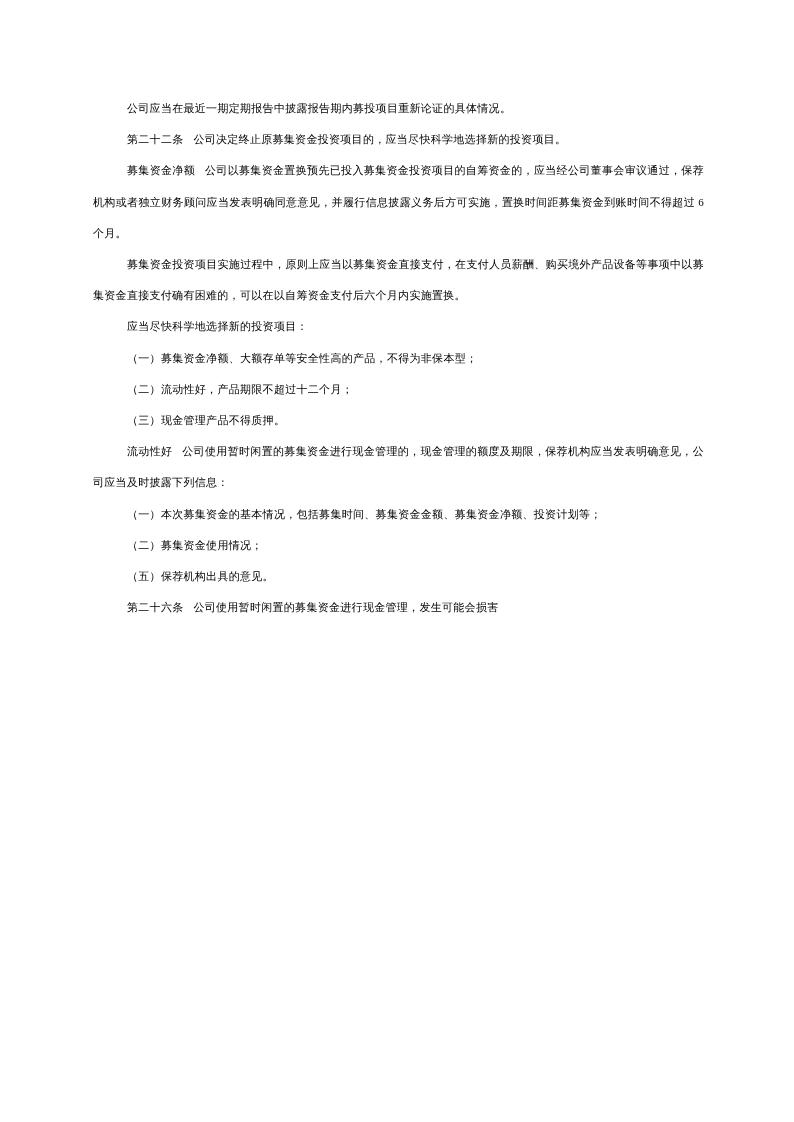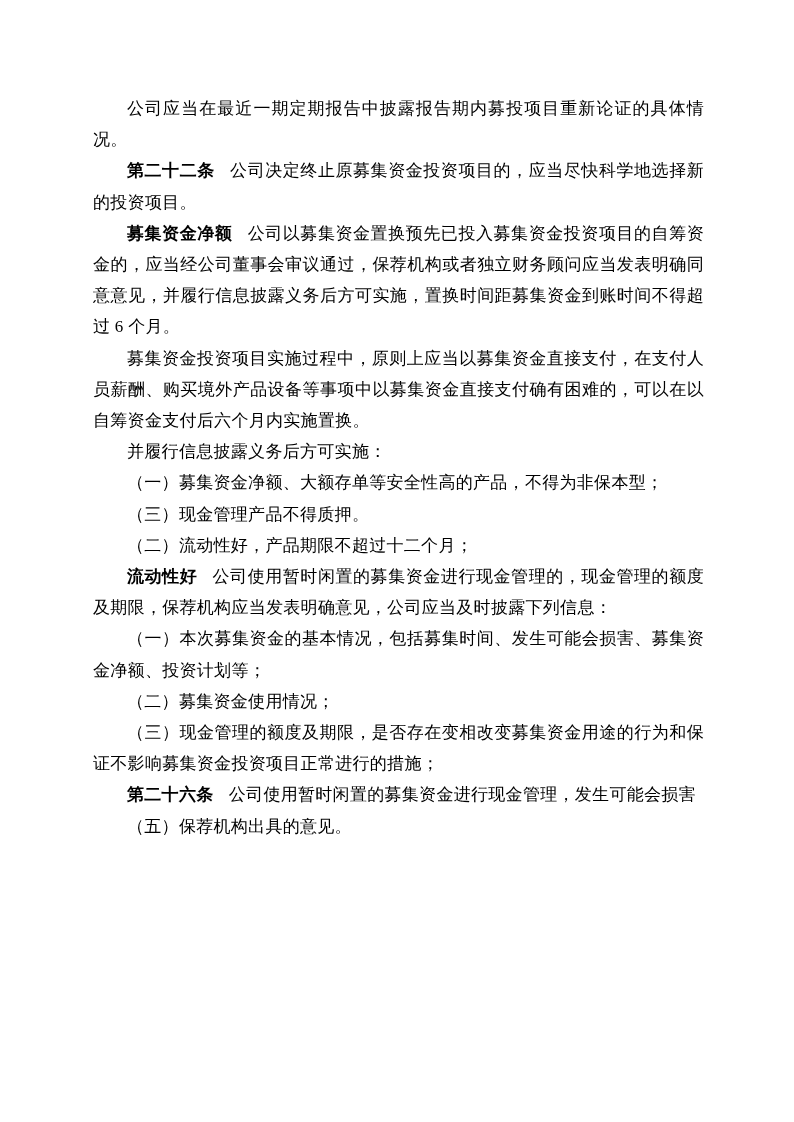--- a/index.html
+++ b/index.html
@@ -18,49 +18,48 @@
     position: absolute;
     inset: 0;
     background: #ffffff;
   }
   .doc {
     position: absolute;
     left: 93px;
     top: 93px;
     width: 611px;
     color: #000000;
-    font-size: 17px;
+    font-size: 11px;
     line-height: 31.2px;
     text-align: justify;
     text-justify: inter-ideograph;
     letter-spacing: 0.3px;
   }
   .para {
     margin: 0;
     padding: 0;
     text-indent: 34px;
   }
   .lead {
-    font-weight: 700;
+    font-weight: 400;
     margin-right: 0.9em;
   }
 </style>
 </head>
 <body>
 
 <div class="page">
   <div class="doc">
       <p class="para"><span>公司应当在最近一期定期报告中披露报告期内募投项目重新论证的具体情况。</span></p>
       <p class="para"><b class="lead">第二十二条</b><span>公司决定终止原募集资金投资项目的，应当尽快科学地选择新的投资项目。</span></p>
       <p class="para"><b class="lead">募集资金净额</b><span>公司以募集资金置换预先已投入募集资金投资项目的自筹资金的，应当经公司董事会审议通过，保荐机构或者独立财务顾问应当发表明确同意意见，并履行信息披露义务后方可实施，置换时间距募集资金到账时间不得超过 6 个月。</span></p>
       <p class="para"><span>募集资金投资项目实施过程中，原则上应当以募集资金直接支付，在支付人员薪酬、购买境外产品设备等事项中以募集资金直接支付确有困难的，可以在以自筹资金支付后六个月内实施置换。</span></p>
-      <p class="para"><span>并履行信息披露义务后方可实施：</span></p>
+      <p class="para"><span>应当尽快科学地选择新的投资项目：</span></p>
       <p class="para"><span>（一）募集资金净额、大额存单等安全性高的产品，不得为非保本型；</span></p>
+      <p class="para"><span>（二）流动性好，产品期限不超过十二个月；</span></p>
       <p class="para"><span>（三）现金管理产品不得质押。</span></p>
-      <p class="para"><span>（二）流动性好，产品期限不超过十二个月；</span></p>
       <p class="para"><b class="lead">流动性好</b><span>公司使用暂时闲置的募集资金进行现金管理的，现金管理的额度及期限，保荐机构应当发表明确意见，公司应当及时披露下列信息：</span></p>
-      <p class="para"><span>（一）本次募集资金的基本情况，包括募集时间、发生可能会损害、募集资金净额、投资计划等；</span></p>
+      <p class="para"><span>（一）本次募集资金的基本情况，包括募集时间、募集资金金额、募集资金净额、投资计划等；</span></p>
       <p class="para"><span>（二）募集资金使用情况；</span></p>
-      <p class="para"><span>（三）现金管理的额度及期限，是否存在变相改变募集资金用途的行为和保证不影响募集资金投资项目正常进行的措施；</span></p>
+      <p class="para"><span>（五）保荐机构出具的意见。</span></p>
       <p class="para"><b class="lead">第二十六条</b><span>公司使用暂时闲置的募集资金进行现金管理，发生可能会损害</span></p>
-      <p class="para"><span>（五）保荐机构出具的意见。</span></p>
     </div>
 </div>
 
 </body></html>

